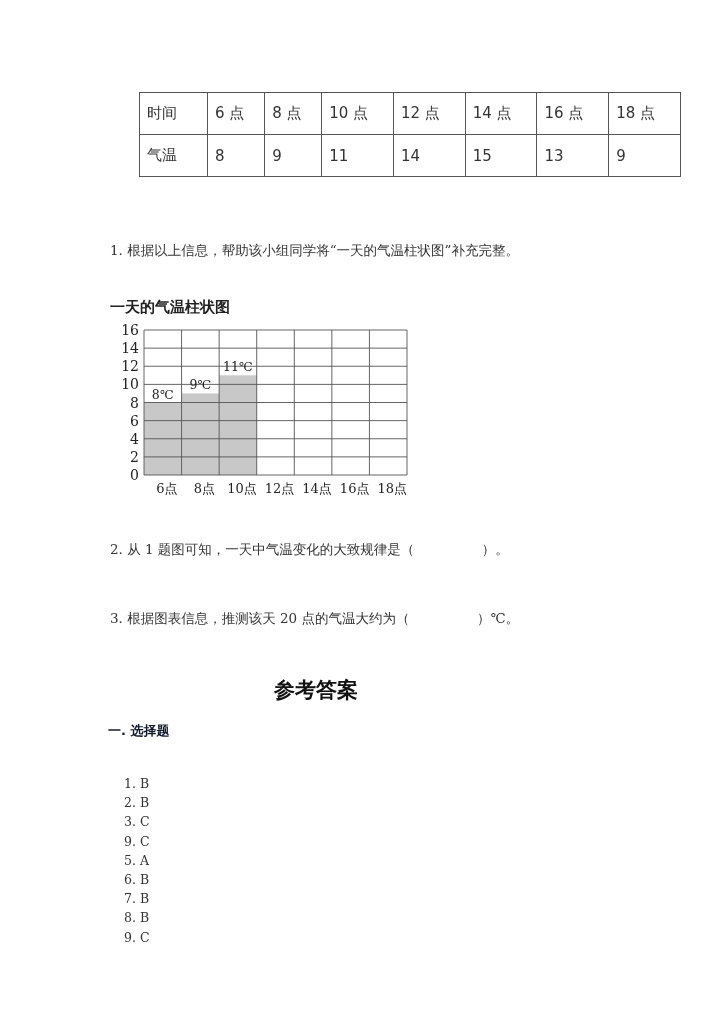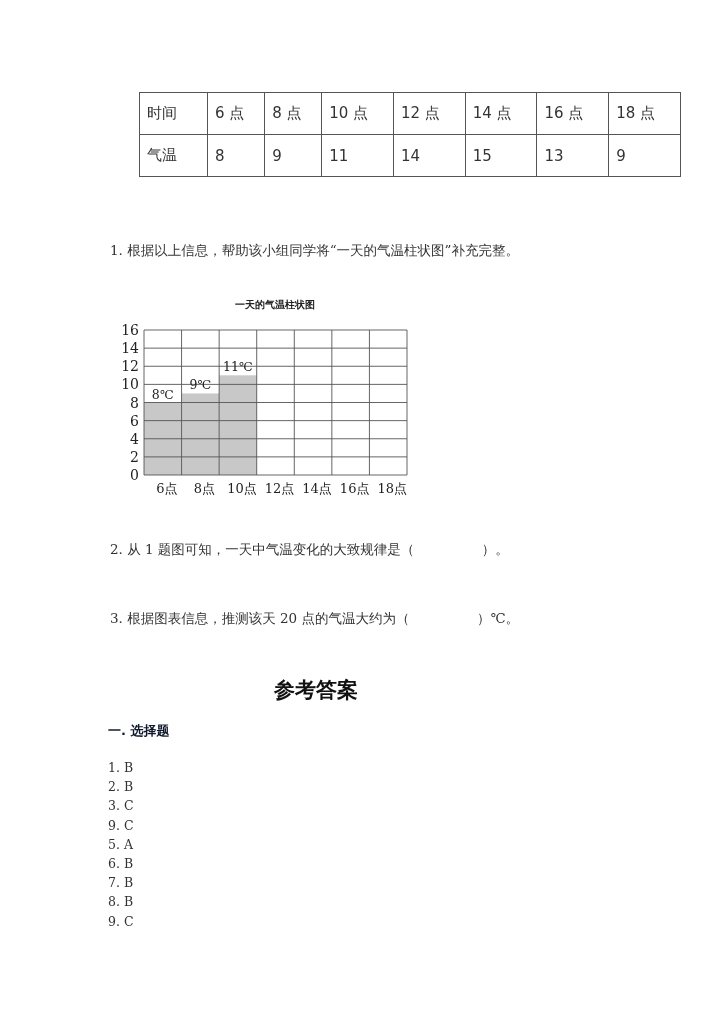--- a/index.html
+++ b/index.html
@@ -19,37 +19,37 @@
     height: 41px; padding: 0 0 0 7px;
     vertical-align: middle;
   }
   .temp-table td.head { width: 60px; }
   .q {
     position: absolute; left: 110px;
     font-size: 13.5px; color: #333; white-space: nowrap;
   }
   .chart-title {
     position: absolute; left: 110px; width: 330px; top: 298px;
-    text-align: center; font-family: "DejaVu Sans", sans-serif;
-    font-weight: bold; font-size: 10px; color: #222;
+    font-family: "DejaVu Sans", sans-serif;
+    font-weight: bold; font-size: 15px; color: #222;
   }
   #chart { position: absolute; left: 0; top: 0; }
   .ans-title {
     position: absolute; left: 0; width: 632px; top: 676px;
     text-align: center; font-family: "DejaVu Sans", sans-serif;
     font-size: 21px; font-weight: bold; color: #111;
   }
   .section {
     position: absolute; left: 108px; top: 722px;
     font-family: "DejaVu Sans", sans-serif; font-weight: bold;
     font-size: 13px; color: #0f172a;
   }
   .answers {
     position: absolute; left: 108px; top: 758px;
-    list-style: none; margin: 0; padding: 0;
+    list-style: none; margin: 16px; padding: 0;
     font-size: 12.5px; color: #333;
   }
   .answers li { height: 19.2px; line-height: 19.2px; }
 </style>
 </head>
 <body>
 
 <table class="temp-table">
   <tbody>
       <tr>

